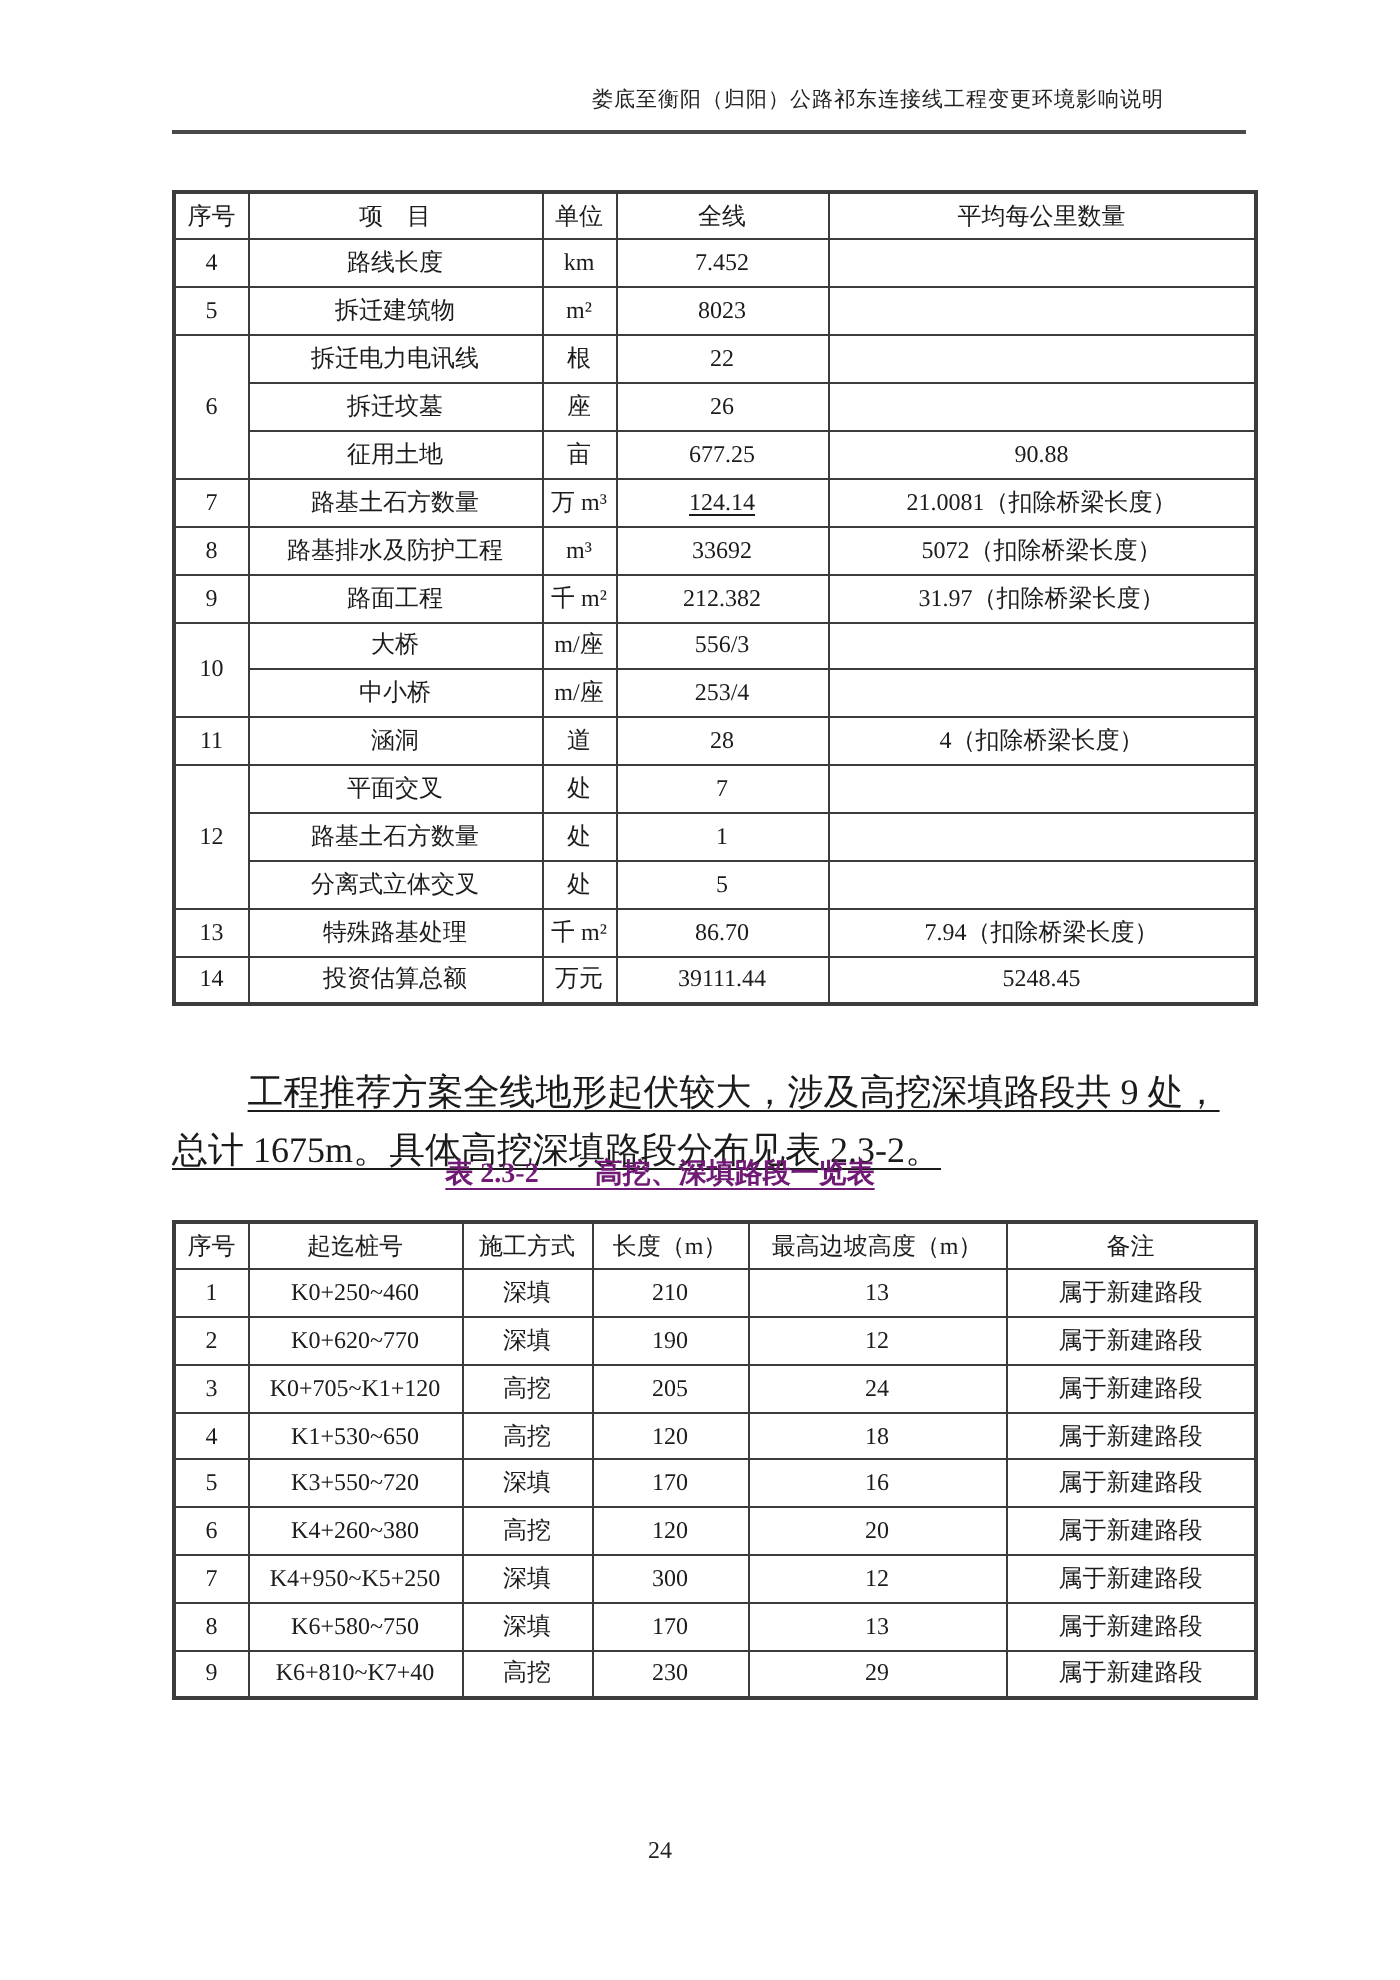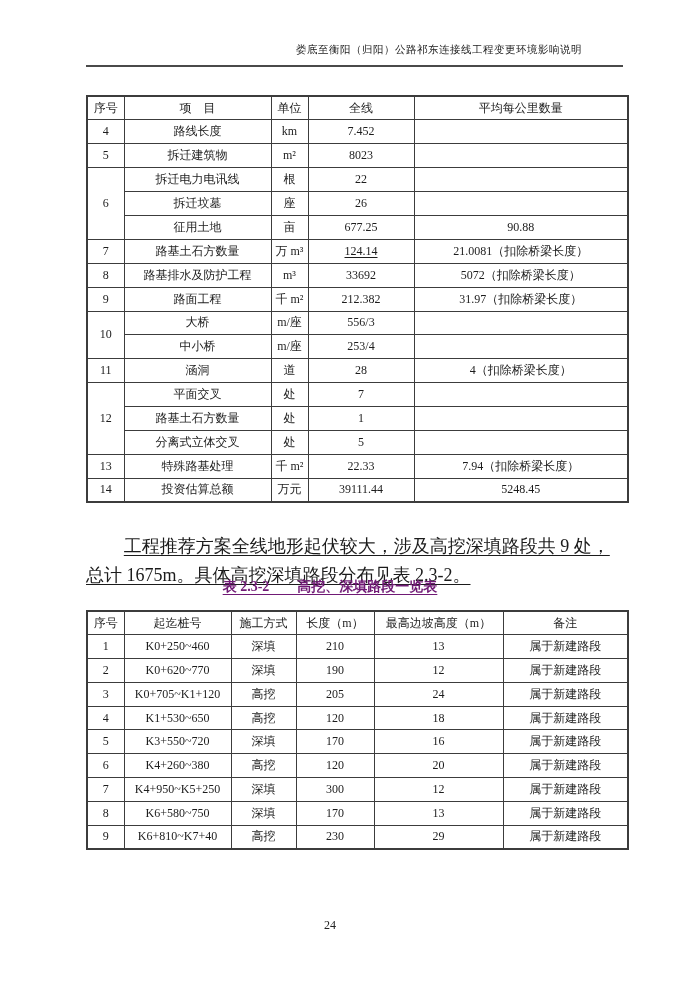--- a/index.html
+++ b/index.html
@@ -159,21 +159,21 @@
         <tr>
           <td>分离式立体交叉</td>
           <td>处</td>
           <td>5</td>
           <td></td>
         </tr>
         <tr>
           <td>13</td>
           <td>特殊路基处理</td>
           <td>千 m²</td>
-          <td>22.33</td>
+          <td>86.70</td>
           <td>7.94（扣除桥梁长度）</td>
         </tr>
         <tr>
           <td>14</td>
           <td>投资估算总额</td>
           <td>万元</td>
           <td>39111.44</td>
           <td>5248.45</td>
         </tr>
       </tbody>

